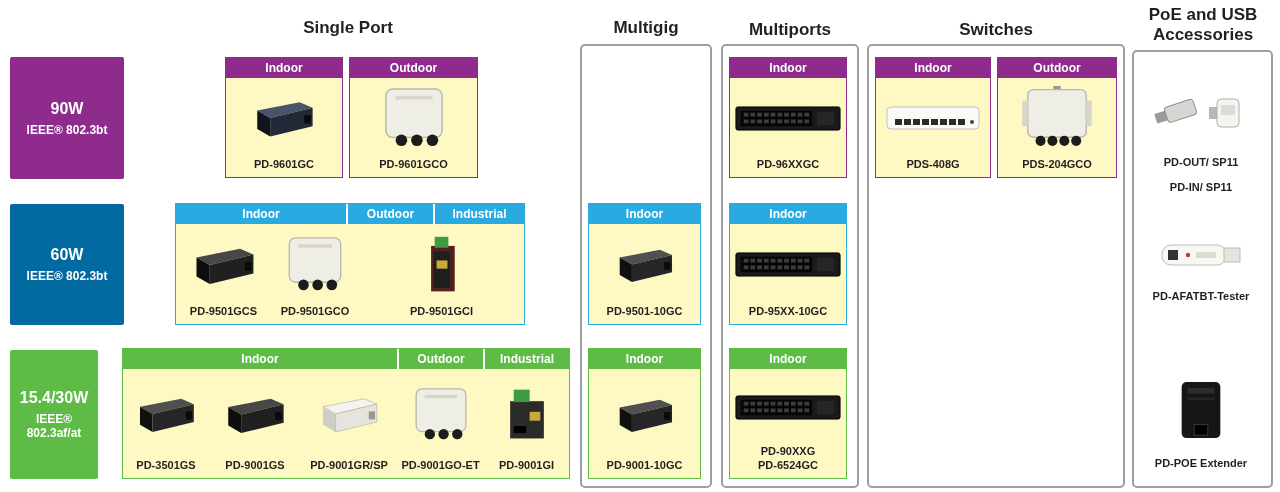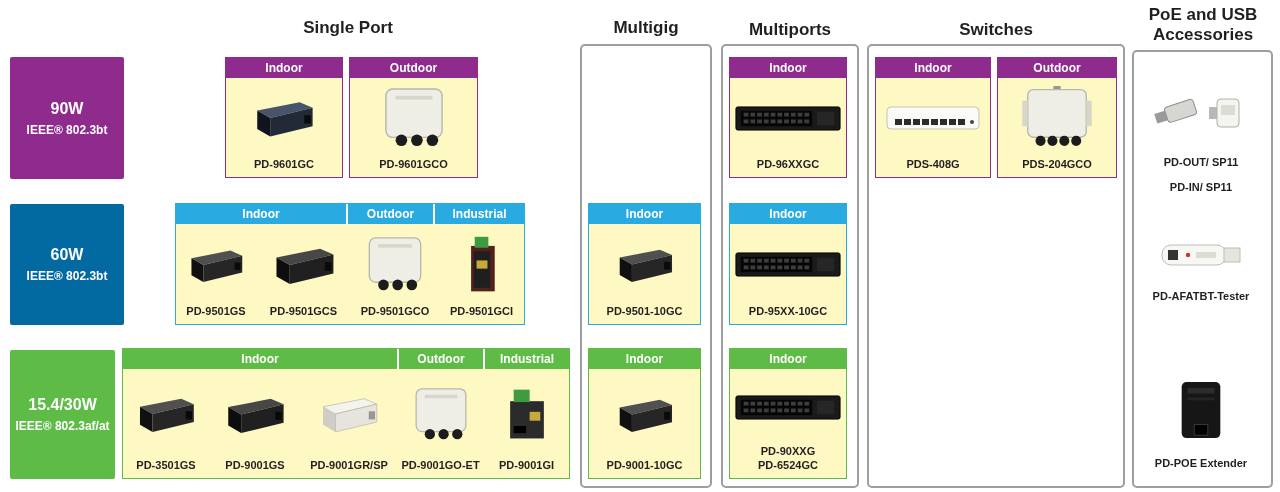--- a/index.html
+++ b/index.html
@@ -58,21 +58,21 @@
   </div>
 
   <div class="cat purple" style="left:10px;top:57px;width:114px;height:122px">
     <span class="p">90W</span>
     <span class="s">IEEE® 802.3bt</span>
   </div>
   <div class="cat blue" style="left:10px;top:204px;width:114px;height:121px">
     <span class="p">60W</span>
     <span class="s">IEEE® 802.3bt</span>
   </div>
-  <div class="cat green" style="left:10px;top:350px;width:105px;height:129px">
+  <div class="cat green" style="left:10px;top:350px;width:88px;height:129px">
     <span class="p">15.4/30W</span>
     <span class="s">IEEE® 802.3af/at</span>
   </div>
 
   <div class="frame" style="left:580px;top:44px;width:128px;height:440px"></div>
   <div class="frame" style="left:721px;top:44px;width:134px;height:440px"></div>
   <div class="frame" style="left:867px;top:44px;width:254px;height:440px"></div>
   <div class="frame" style="left:1132px;top:50px;width:137px;height:434px"></div>
 
   <div class="pbox purple" style="left:225px;top:57px;width:118px;height:121px">
@@ -102,31 +102,20 @@
     <div class="plabel">PD-9601GCO</div>
   </div>
 
   <div class="pbox blue" style="left:175px;top:203px;width:350px;height:122px">
     <div class="seghdr">
       <div class="ph blue" style="flex:0 0 170px">Indoor</div>
       <div class="ph blue" style="flex:0 0 85px">Outdoor</div>
       <div class="ph blue" style="flex:1">Industrial</div>
     </div>
     <div class="slots">
-      <div class="slot" style="flex:0 0 80px">
-        <div class="pbody">
-          <svg viewBox="0 0 78 48" width="66" height="42">
-            <polygon points="10,16 56,7 70,13 24,24" fill="#505050"></polygon>
-            <polygon points="10,16 10,36 24,44 24,24" fill="#101010"></polygon>
-            <polygon points="24,24 70,13 70,33 24,44" fill="#262626"></polygon>
-            <rect x="61" y="21" width="7" height="9" fill="#0a0a0a"></rect>
-          </svg>
-        </div>
-        <div class="plabel">PD-9501GS</div>
-      </div>
       <div class="slot" style="flex:0 0 95px">
         <div class="pbody">
           <svg viewBox="0 0 78 48" width="74" height="46">
             <polygon points="10,16 56,7 70,13 24,24" fill="#474747"></polygon>
             <polygon points="10,16 10,36 24,44 24,24" fill="#0d0d0d"></polygon>
             <polygon points="24,24 70,13 70,33 24,44" fill="#202020"></polygon>
             <rect x="61" y="21" width="7" height="9" fill="#0a0a0a"></rect>
           </svg>
         </div>
         <div class="plabel">PD-9501GCS</div>

